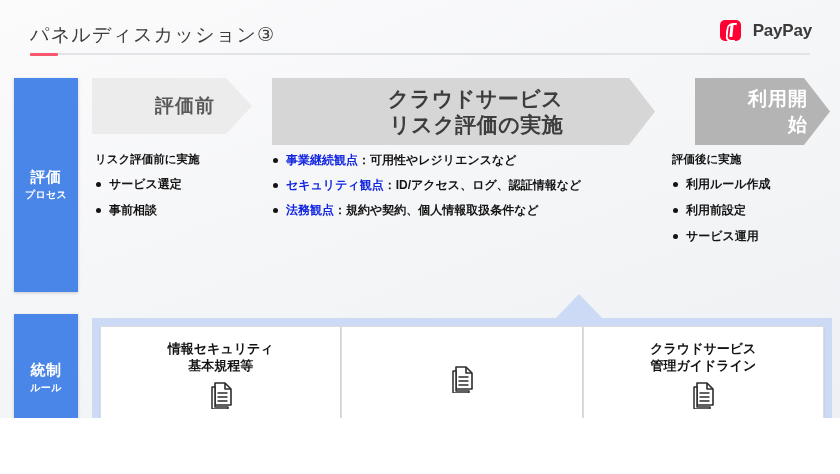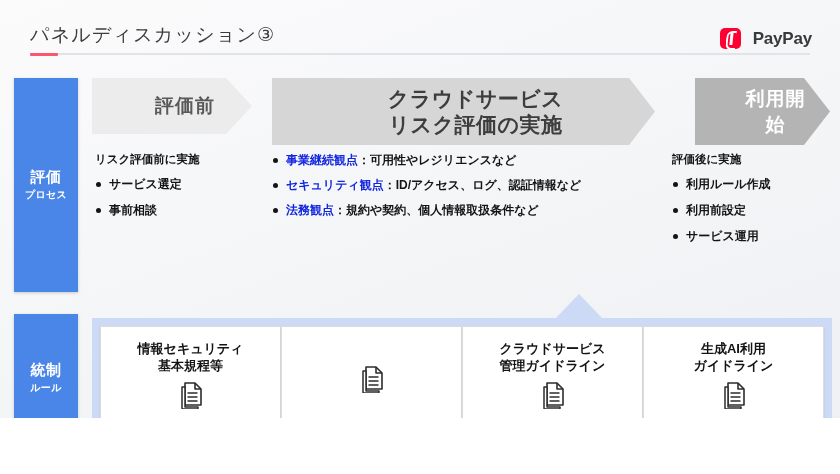--- a/index.html
+++ b/index.html
@@ -24,21 +24,21 @@
   #title-rule {
     position: absolute; left: 30px; top: 53px;
     width: 780px; height: 2px; background: #e2e3e6;
   }
   #title-rule-accent {
     position: absolute; left: 30px; top: 53px;
     width: 28px; height: 2.5px; background: #f9566f; border-radius: 1px;
   }
 
   
-  #logo { position: absolute; right: 28px; top: 28px; display: flex; align-items: center; gap: 12px; }
+  #logo { position: absolute; right: 28px; top: 20px; display: flex; align-items: center; gap: 12px; }
   #logo-mark {
     width: 21px; height: 21px; border-radius: 5px; background: #ff0033;
     position: relative; flex: none;
   }
   #logo-mark::after {
     content: ""; position: absolute; left: 6px; top: 3px;
     width: 8px; height: 15px;
     border: 2.5px solid #ffffff; border-right: none;
     border-radius: 6px 0 0 6px;
     transform: skewX(-6deg);
@@ -59,21 +59,21 @@
   }
   #rail-process { top: 78px; height: 214px; }
   #rail-rules   { top: 314px; height: 128px; }
   .rail-main { font-size: 15px; font-weight: 700; letter-spacing: .5px; line-height: 1.15; }
   .rail-sub  { font-size: 10px; font-weight: 700; letter-spacing: .3px; margin-top: 2px; }
 
   
   .chev {
     position: absolute;
     display: flex; align-items: center; justify-content: center;
-    text-align: center;
+    text-align: right;
     clip-path: polygon(0 0, calc(100% - 26px) 0, 100% 50%, calc(100% - 26px) 100%, 0 100%);
     padding-left: 48px;
   }
   #chev-before {
     left: 92px; top: 78px; width: 160px; height: 56px;
     background: #ececec; color: #595959;
     font-size: 19px; font-weight: 700; letter-spacing: 1px;
     padding-right: 22px;
   }
   #chev-assess {
@@ -270,32 +270,20 @@
       <span class="doc-icon">
         <svg width="28" height="30" viewBox="0 0 28 30">
           <path d="M8 4 h10 l6 6 v16 h-16 z" fill="#ffffff" stroke="#2c2c2c" stroke-width="1.6" stroke-linejoin="round"></path>
           <path d="M18 4 v6 h6" fill="none" stroke="#2c2c2c" stroke-width="1.6" stroke-linejoin="round"></path>
           <path d="M11 14 h9 M11 18 h9 M11 22 h9" stroke="#2c2c2c" stroke-width="1.4" stroke-linecap="round"></path>
           <path d="M5 8 h3 v20 h13 v1 a1 1 0 0 1 -1 1 h-14 a1 1 0 0 1 -1 -1 z" fill="#ffffff" stroke="#2c2c2c" stroke-width="1.5" stroke-linejoin="round"></path>
         </svg>
       </span>
     </div>
 
-    <div class="card">
-      <div class="card-title">生成AI利用
-ガイドライン</div>
-      <span class="doc-icon">
-        <svg width="28" height="30" viewBox="0 0 28 30">
-          <path d="M8 4 h10 l6 6 v16 h-16 z" fill="#ffffff" stroke="#2c2c2c" stroke-width="1.6" stroke-linejoin="round"></path>
-          <path d="M18 4 v6 h6" fill="none" stroke="#2c2c2c" stroke-width="1.6" stroke-linejoin="round"></path>
-          <path d="M11 14 h9 M11 18 h9 M11 22 h9" stroke="#2c2c2c" stroke-width="1.4" stroke-linecap="round"></path>
-          <path d="M5 8 h3 v20 h13 v1 a1 1 0 0 1 -1 1 h-14 a1 1 0 0 1 -1 -1 z" fill="#ffffff" stroke="#2c2c2c" stroke-width="1.5" stroke-linejoin="round"></path>
-        </svg>
-      </span>
-    </div>
 
   </div>
 
   <div id="footer-bar"></div>
   <div id="copyright">© PayPay</div>
   <div id="redaction"></div>
   <div id="page-num">35</div>
 
 </div>
 

